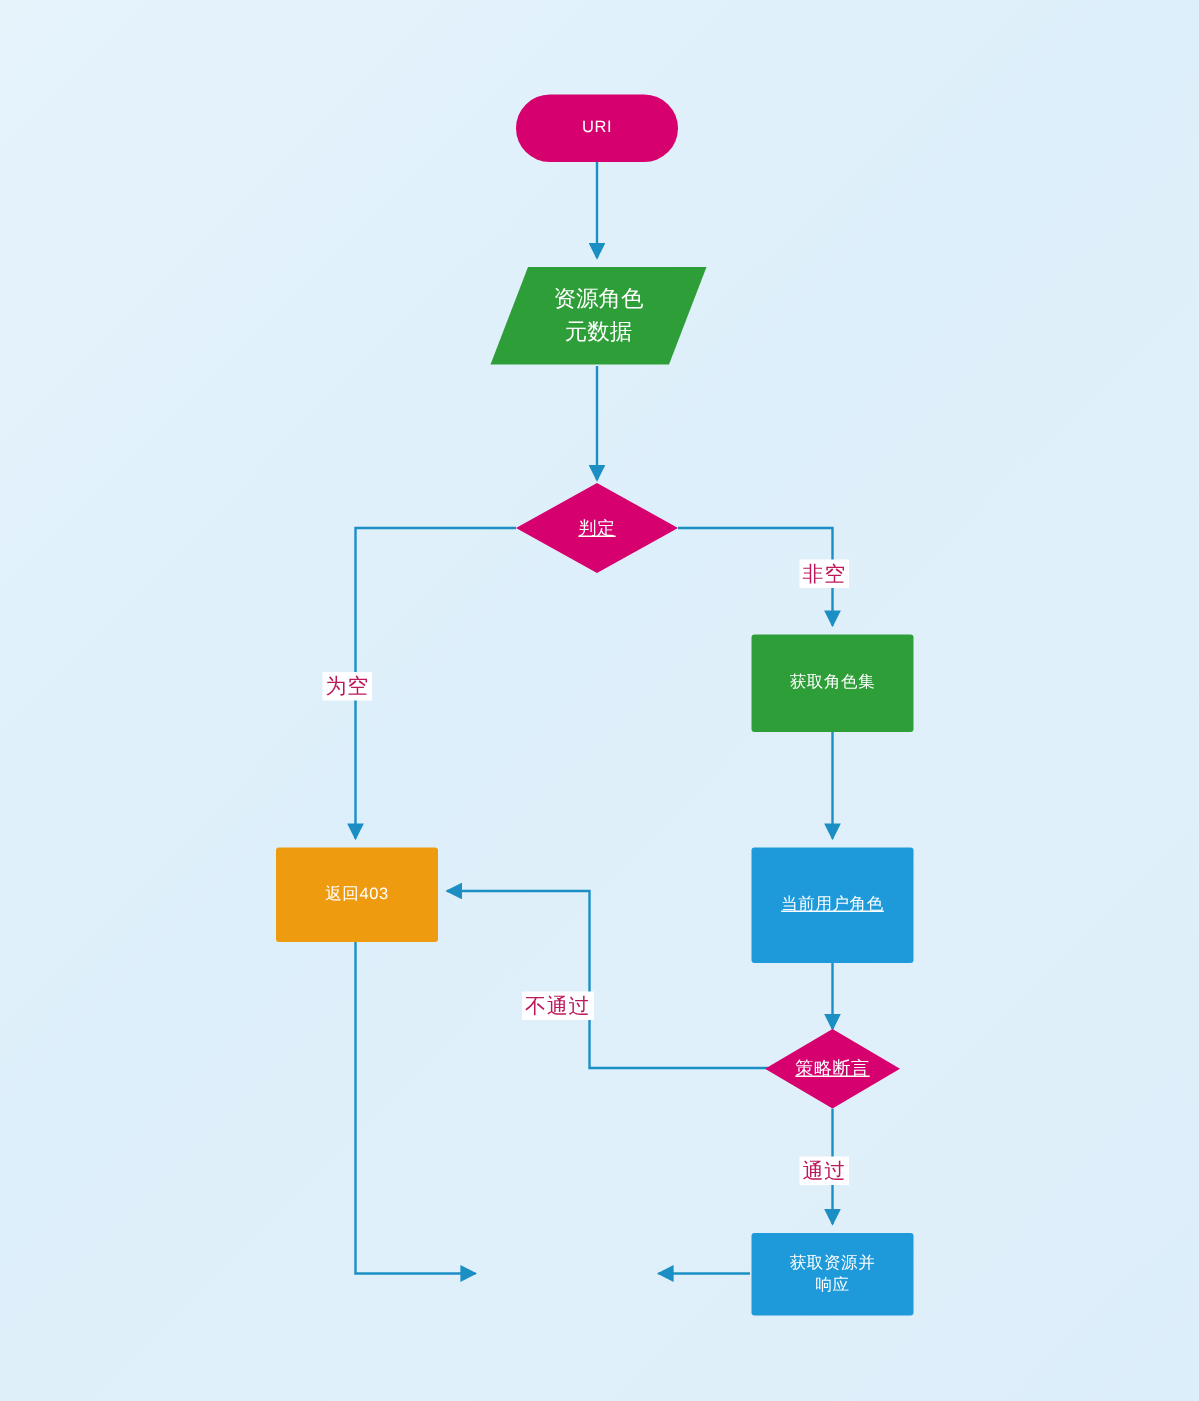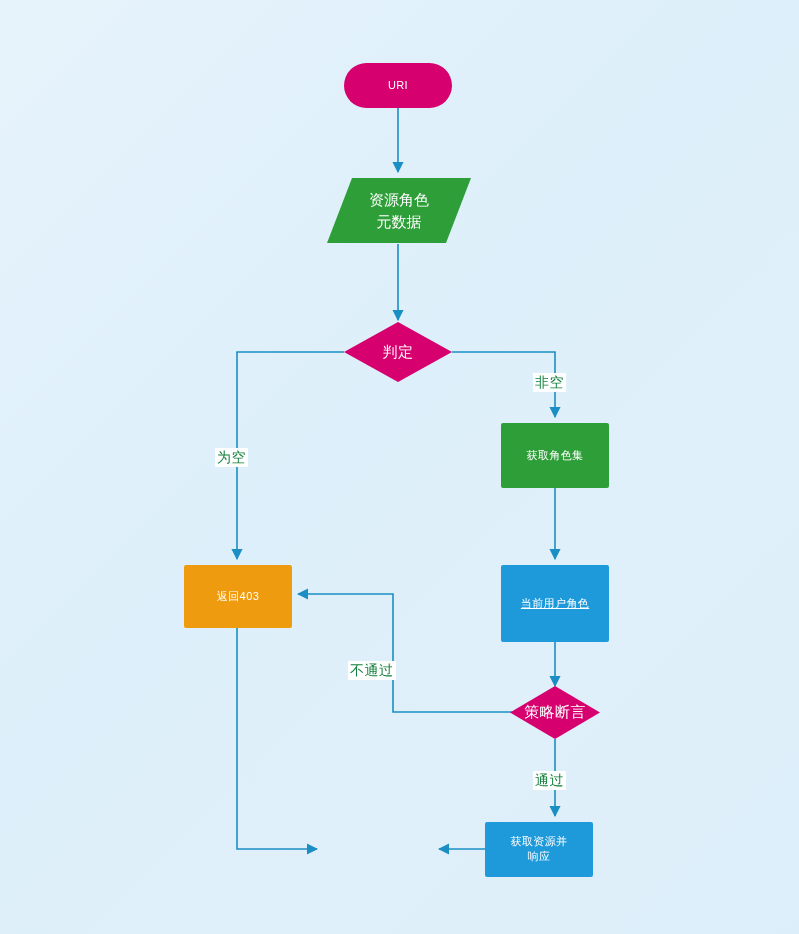--- a/index.html
+++ b/index.html
@@ -64,23 +64,24 @@
   .diamond-text {
     position: absolute;
     left: 0;
     top: 0;
     width: 100%;
     height: 100%;
     display: flex;
     align-items: center;
     justify-content: center;
     color: #ffffff;
-    font-size: 15px;
+    font-size: 12px;
     letter-spacing: 0.4px;
     pointer-events: none;
+    text-decoration: underline;
   }
   .para-wrap {
     position: absolute;
     z-index: 4;
   }
   .para-wrap svg {
     position: absolute;
     left: 0;
     top: 0;
     display: block;
@@ -98,21 +99,21 @@
     font-size: 15px;
     line-height: 1.45;
     white-space: pre-line;
     text-align: center;
     pointer-events: none;
   }
   .edge-label {
     position: absolute;
     z-index: 5;
     background: #ffffff;
-    color: #15803d;
+    color: #be185d;
     font-size: 14px;
     line-height: 1.1;
     padding: 2px 2px;
     white-space: nowrap;
     letter-spacing: 0.5px;
   }
 </style>
 </head>
 <body>
 
@@ -179,21 +180,21 @@
     <span class="node-label">当前用户角色</span>
   </div>
 
   <div class="diamond-wrap" style="left:510px; top:686px; width:90px; height:53px;">
     <svg width="90" height="53" viewBox="0 0 90 53" xmlns="http://www.w3.org/2000/svg">
       <polygon points="45,0 90,26.5 45,53 0,26.5" fill="#d6006e"></polygon>
     </svg>
     <div class="diamond-text">策略断言</div>
   </div>
 
-  <div class="node rect" style="left:485px; top:822px; width:108px; height:55px; background:#1e9ada;font-family:Liberation Mono, monospace;">
+  <div class="node rect" style="left:501px; top:822px; width:108px; height:55px; background:#1e9ada;">
     <span class="node-label">获取资源并
 响应</span>
   </div>
 
 
   <div class="edge-label" style="left:215px; top:448px;">为空</div>
   <div class="edge-label" style="left:533px; top:373px;">非空</div>
   <div class="edge-label" style="left:348px; top:661px;">不通过</div>
   <div class="edge-label" style="left:533px; top:771px;">通过</div>
 

